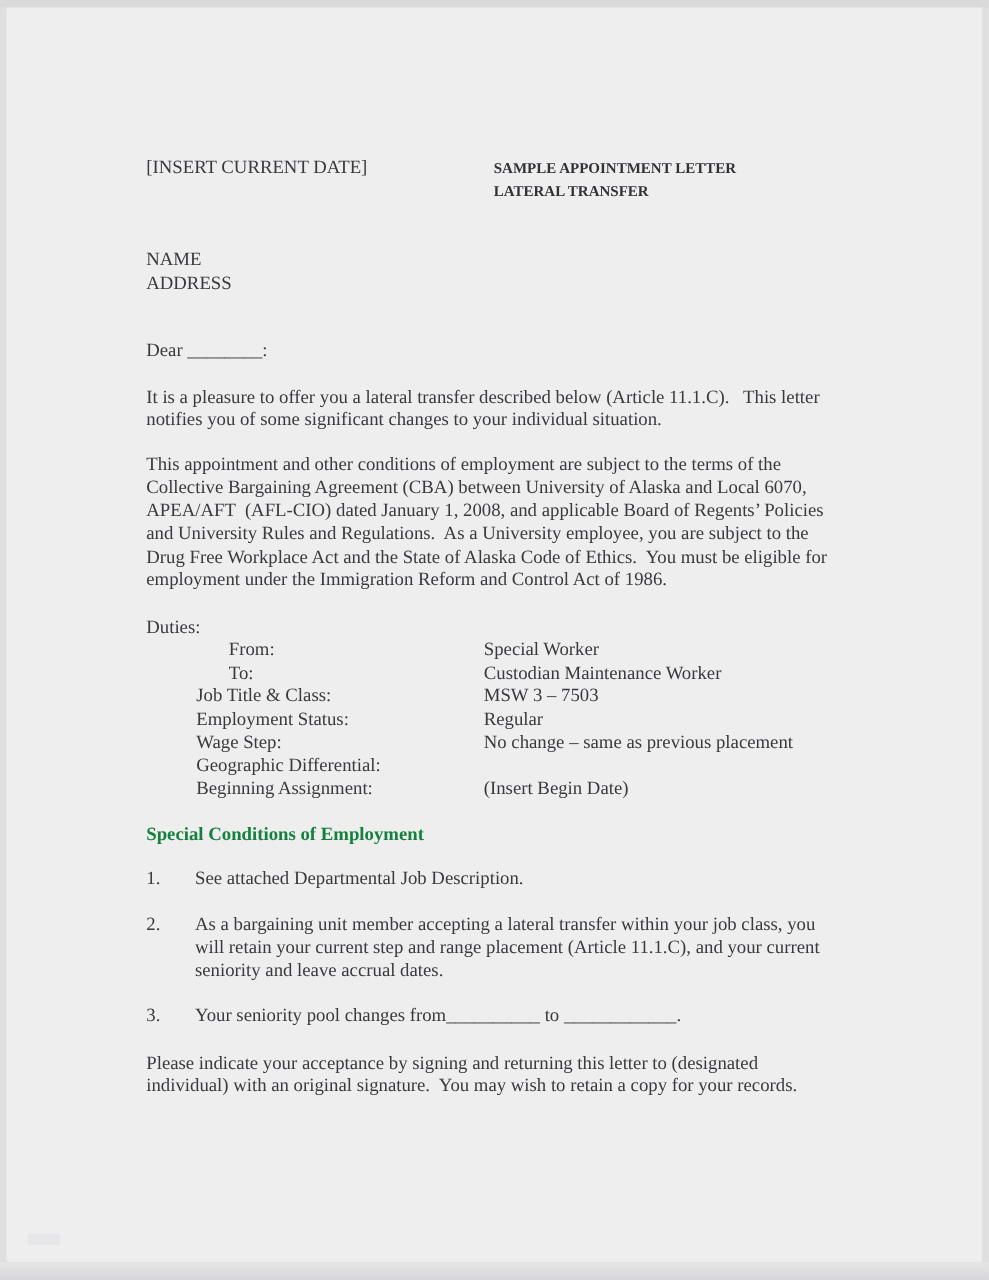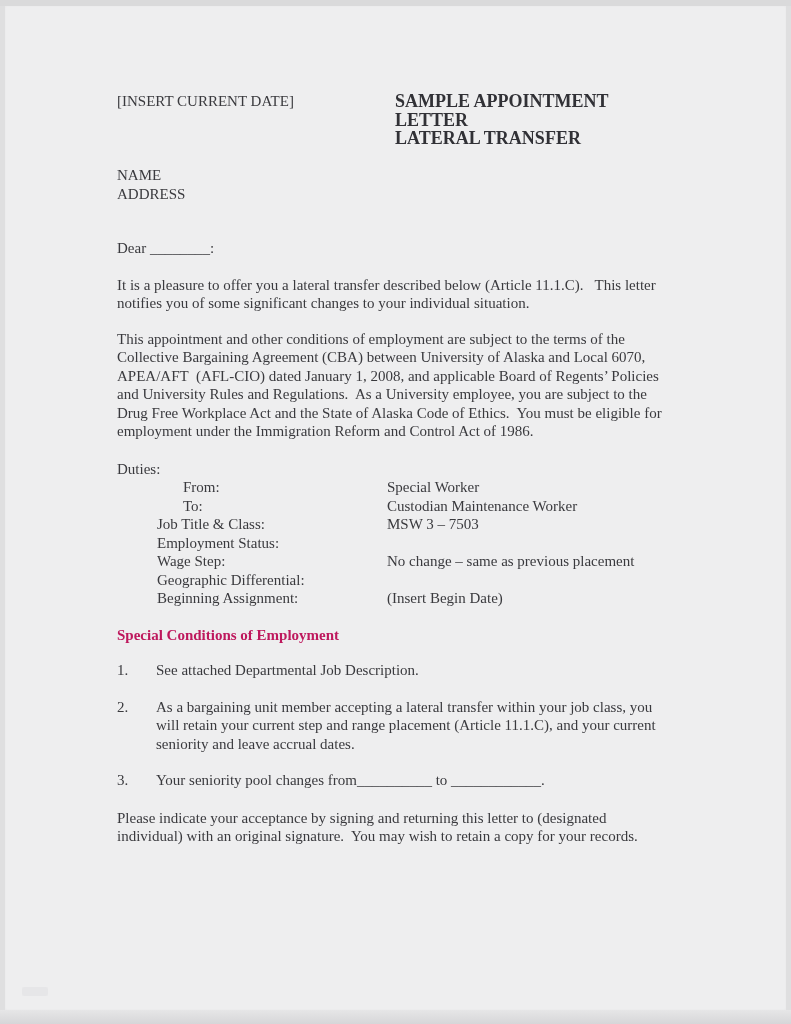--- a/index.html
+++ b/index.html
@@ -15,55 +15,55 @@
     left: 5px;
     top: 6px;
     width: 781px;
     height: 1004px;
     background: #eeeeef;
     box-shadow: inset 0 0 2px rgba(0,0,0,0.04);
   }
   .content {
     position: relative;
     box-sizing: border-box;
-    padding: 86px 0 0 112px;
+    padding: 119px 0 0 112px;
     width: 690px;
     color: #3a3a3e;
     font-size: 15px;
     line-height: 18.5px;
   }
   .block { width: 558px; }
   .para { white-space: pre-wrap; margin: 0 0 18px 0; width: 558px; }
   .header-row {
     position: relative;
     height: 37px;
     margin-bottom: 37px;
     width: 558px;
   }
   .date-line { position: absolute; left: 0; top: 0; }
   .title-block {
     position: absolute;
     left: 278px;
     top: 0;
     font-weight: bold;
     color: #313136;
-    font-size: 18px;
+    font-size: 12px;
   }
   .recipient { margin-bottom: 36px; }
   .salutation { margin-bottom: 18px; }
   .intro { margin-bottom: 17px; }
   .terms { margin-bottom: 19px; }
   .duties { margin-bottom: 18px; width: 558px; }
   .duty-row { display: flex; margin-left: 40px; }
   .duty-label { width: 230px; flex: 0 0 230px; }
   .duty-label.indented { padding-left: 26px; box-sizing: border-box; }
   .duty-value { flex: 1; }
   .section-heading {
     font-weight: bold;
-    color: #be185d;
+    color: #15803d;
     margin: 0 0 17px 0;
   }
   .numbered-list { margin: 0 0 19px 0; width: 558px; }
   .numbered-item { display: flex; margin-bottom: 18px; }
   .numbered-item:last-child { margin-bottom: 19px; }
   .item-number { width: 39px; flex: 0 0 39px; }
   .item-text { flex: 1; white-space: pre-wrap; }
   .closing { margin-bottom: 0; }
   .scan-artifact {
     position: absolute;
@@ -120,20 +120,21 @@
       <div class="duty-row">
         <span class="duty-label indented">To:</span>
         <span class="duty-value">Custodian Maintenance Worker</span>
       </div>
       <div class="duty-row">
         <span class="duty-label">Job Title &amp; Class:</span>
         <span class="duty-value">MSW 3 – 7503</span>
       </div>
       <div class="duty-row">
         <span class="duty-label">Employment Status:</span>
+        <span class="duty-value">Regular</span>
       </div>
       <div class="duty-row">
         <span class="duty-label">Wage Step:</span>
         <span class="duty-value">No change – same as previous placement</span>
       </div>
       <div class="duty-row">
         <span class="duty-label">Geographic Differential:</span>
         <span class="duty-value"></span>
       </div>
       <div class="duty-row">

